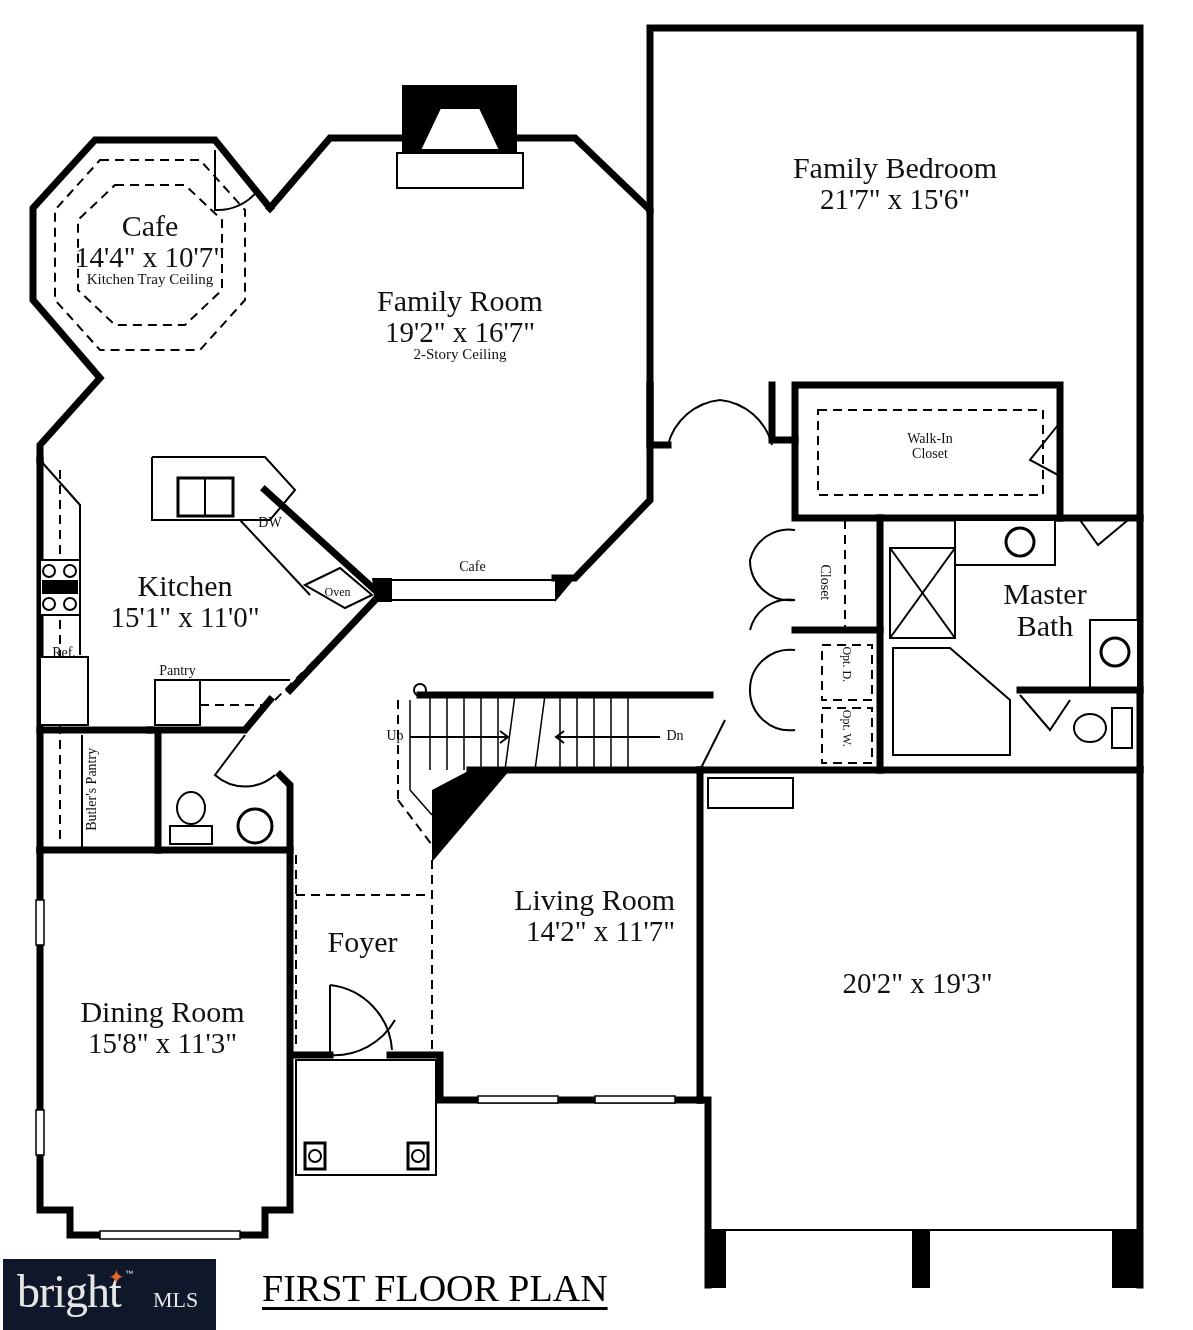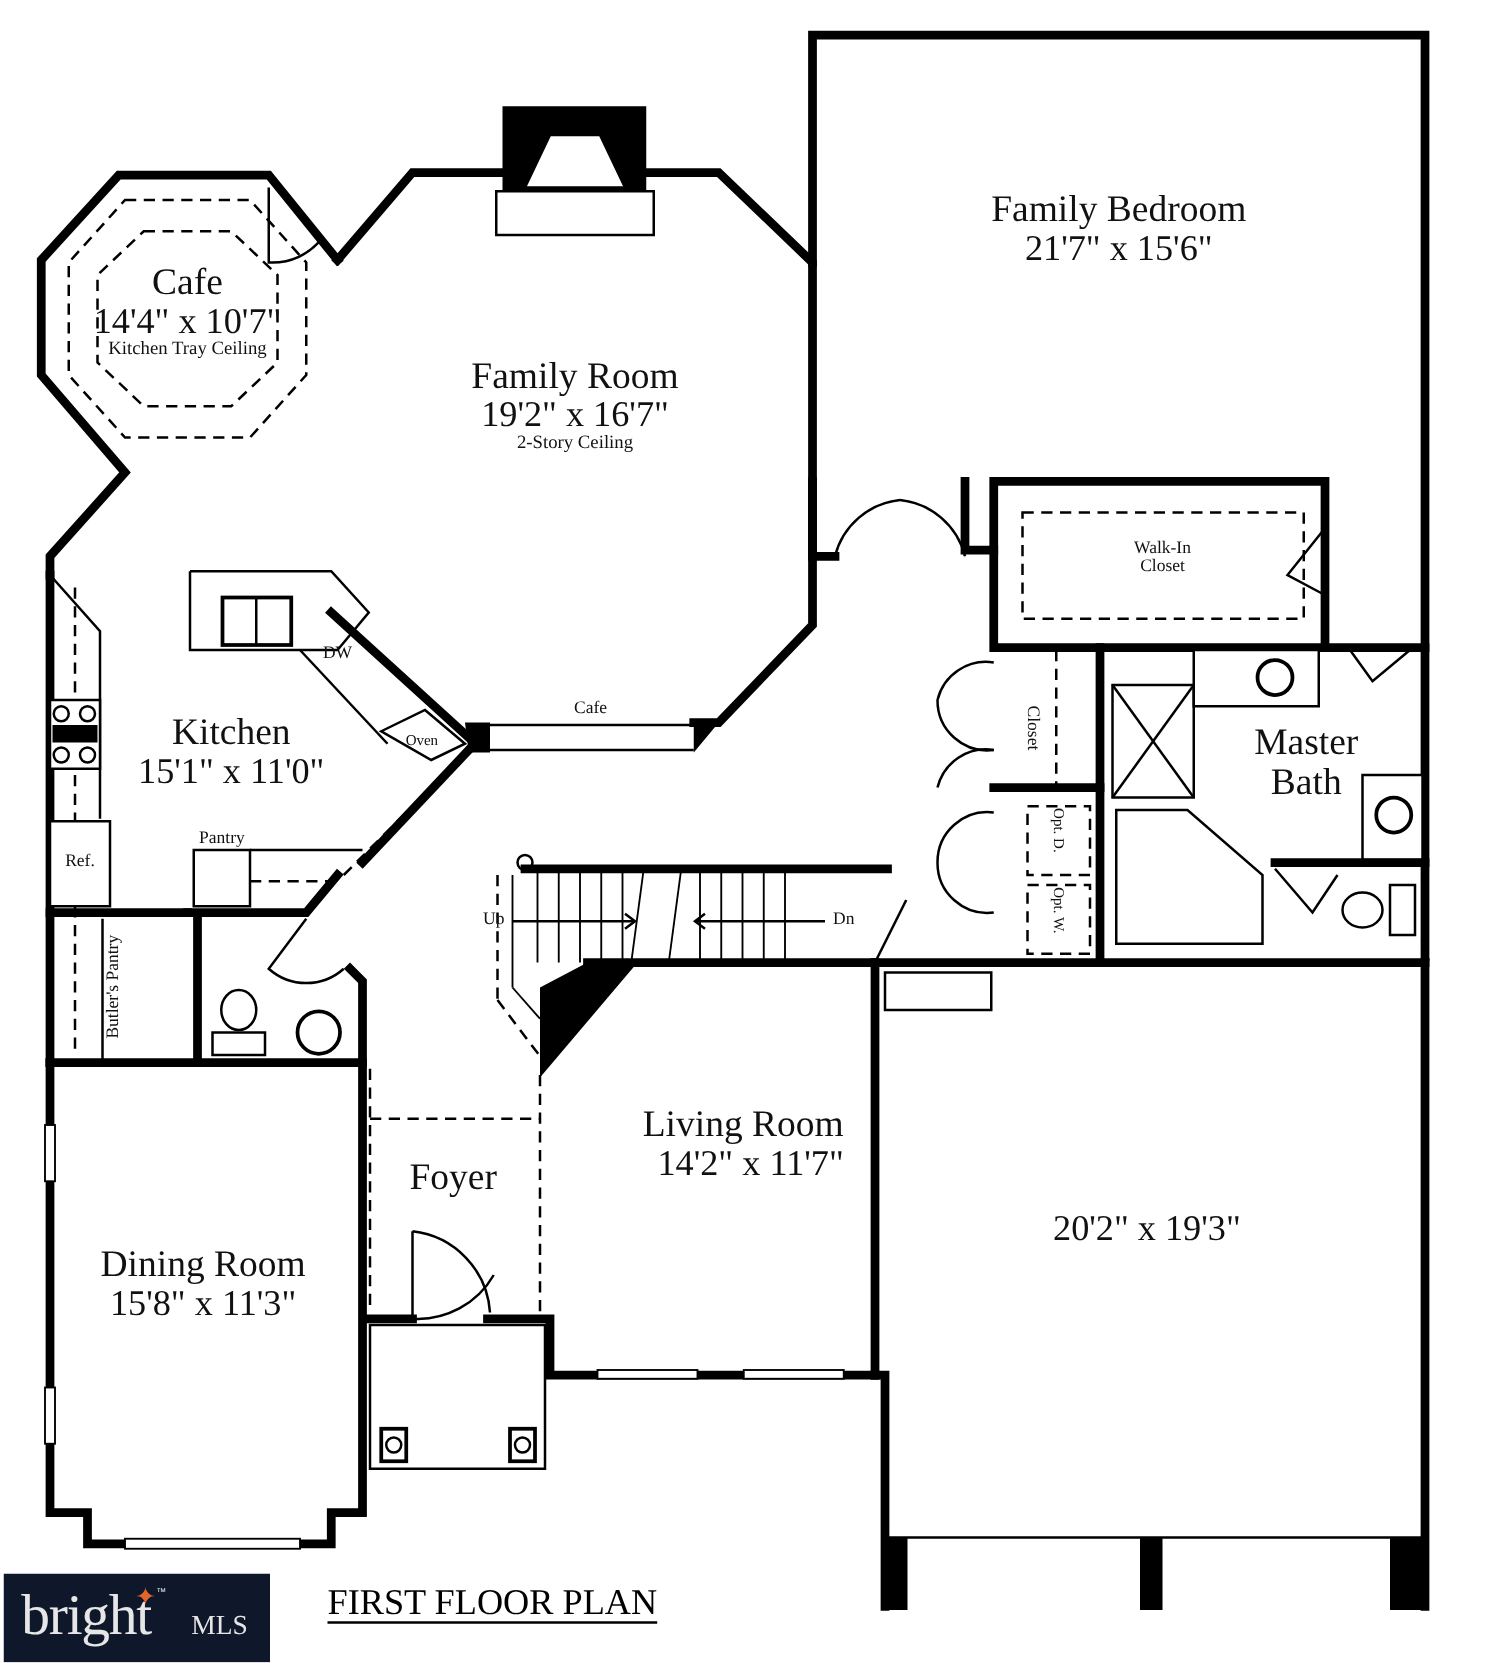--- a/index.html
+++ b/index.html
@@ -10,21 +10,21 @@
   .hair{fill:none;stroke:#000;stroke-width:1.5;}
   .dash{fill:none;stroke:#000;stroke-width:2;stroke-dasharray:9 6;}
   .solid{fill:#000;stroke:none;}
   .win{fill:#fff;stroke:#000;stroke-width:1.5;}
   .lbl{position:absolute;font-family:"Liberation Serif","DejaVu Serif",serif;color:#111;text-align:center;white-space:nowrap;line-height:1.05;}
   .rname{font-size:30px;}
   .rdim{font-size:29px;}
   .rnote{font-size:15px;}
   .small{font-size:14px;}
   .tiny{font-size:12px;}
-  .plan-title{position:absolute;left:262px;top:1266px;font-family:"Liberation Serif",serif;font-size:29px;color:#000;text-decoration:underline;text-underline-offset:6px;}
+  .plan-title{position:absolute;left:262px;top:1266px;font-family:"Liberation Serif",serif;font-size:38px;color:#000;text-decoration:underline;text-underline-offset:6px;}
   .logo{position:absolute;left:3px;top:1259px;width:213px;height:71px;background:#0f172a;}
   .logo-bright{position:absolute;left:14px;top:6px;font-family:"Liberation Serif",serif;font-size:46px;color:#e6e6e6;letter-spacing:-1px;}
   .logo-star{position:absolute;left:105px;top:6px;font-size:20px;color:#e0662c;}
   .logo-tm{position:absolute;left:122px;top:10px;font-family:"Liberation Sans",sans-serif;font-size:8px;color:#e6e6e6;}
   .logo-mls{position:absolute;left:150px;top:28px;font-family:Liberation Serif, serif;font-size:22px;color:#e6e6e6;}
 </style>
 </head>
 <body>
 
 <div id="stage">
@@ -223,21 +223,21 @@
 
 <div class="lbl" style="left:90px;top:570px;width:190px;">
   <div class="rname">Kitchen</div>
   <div class="rdim">15'1" x 11'0"</div>
 </div>
 
 <div class="lbl small" style="left:255px;top:516px;width:30px;">DW</div>
 <div class="lbl tiny" style="left:315px;top:586px;width:45px;">Oven</div>
 <div class="lbl small" style="left:450px;top:560px;width:45px;">Cafe</div>
 <div class="lbl small" style="left:150px;top:664px;width:55px;">Pantry</div>
-<div class="lbl small" style="left:44px;top:683px;width:40px;">Ref.</div>
+<div class="lbl small" style="left:44px;top:646px;width:40px;">Ref.</div>
 <div class="lbl small" style="left:42px;top:782px;width:100px;transform:rotate(-90deg);">Butler's Pantry</div>
 
 <div class="lbl small" style="left:380px;top:729px;width:30px;">Up</div>
 <div class="lbl small" style="left:660px;top:729px;width:30px;">Dn</div>
 
 <div class="lbl tiny" style="left:822px;top:658px;width:50px;transform:rotate(90deg);">Opt. D.</div>
 <div class="lbl tiny" style="left:822px;top:722px;width:50px;transform:rotate(90deg);">Opt. W.</div>
 
 <div class="lbl rname" style="left:300px;top:926px;width:125px;">Foyer</div>
 

